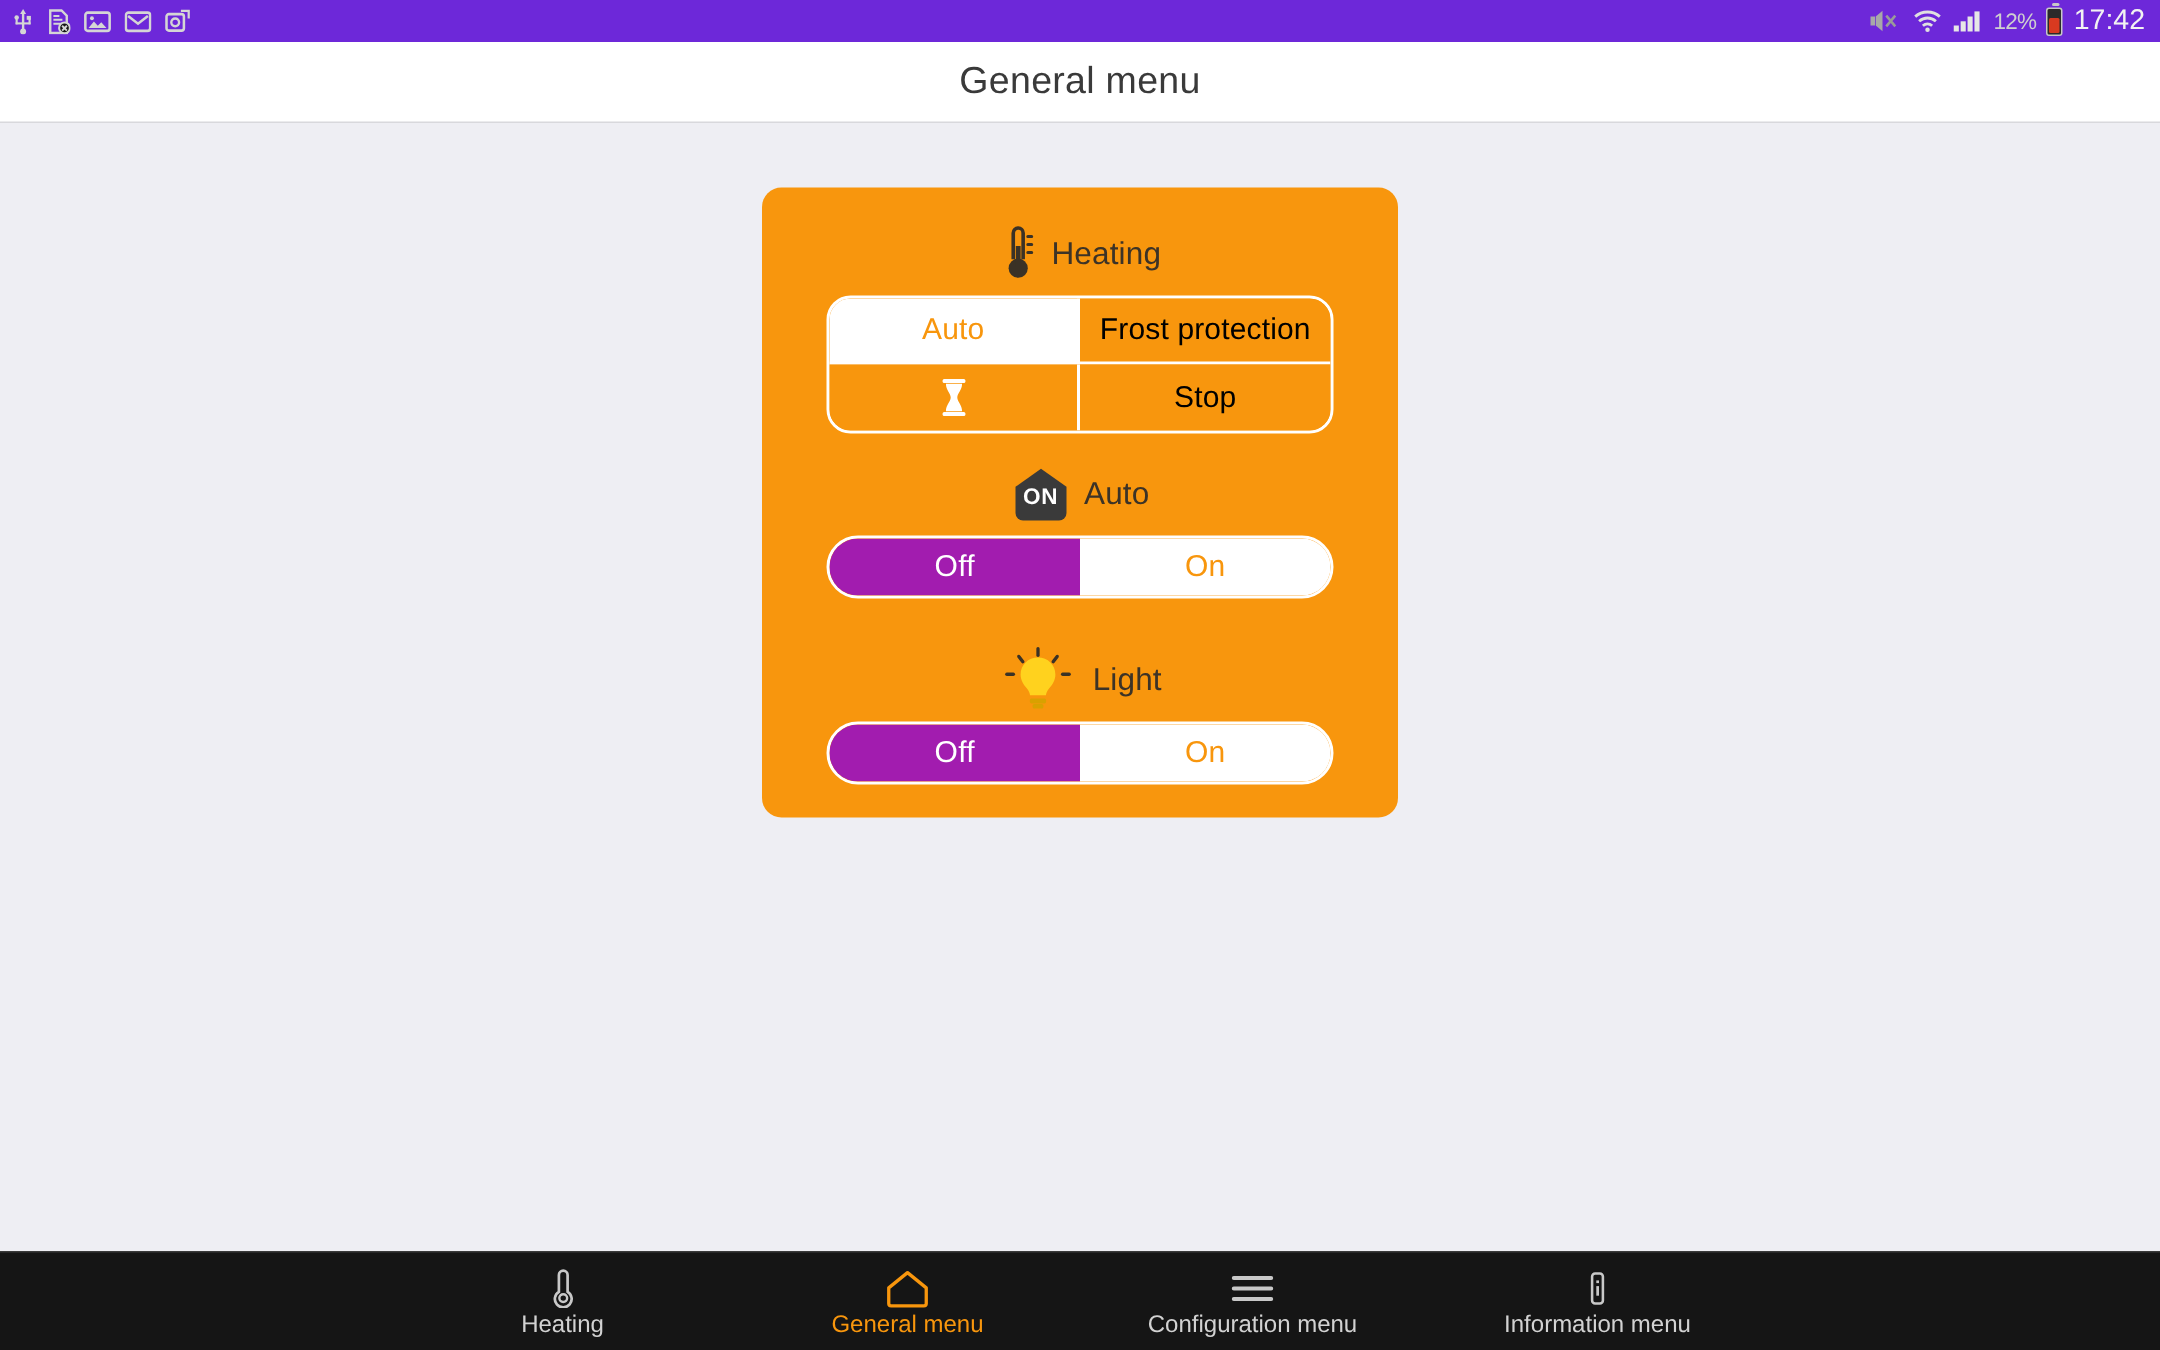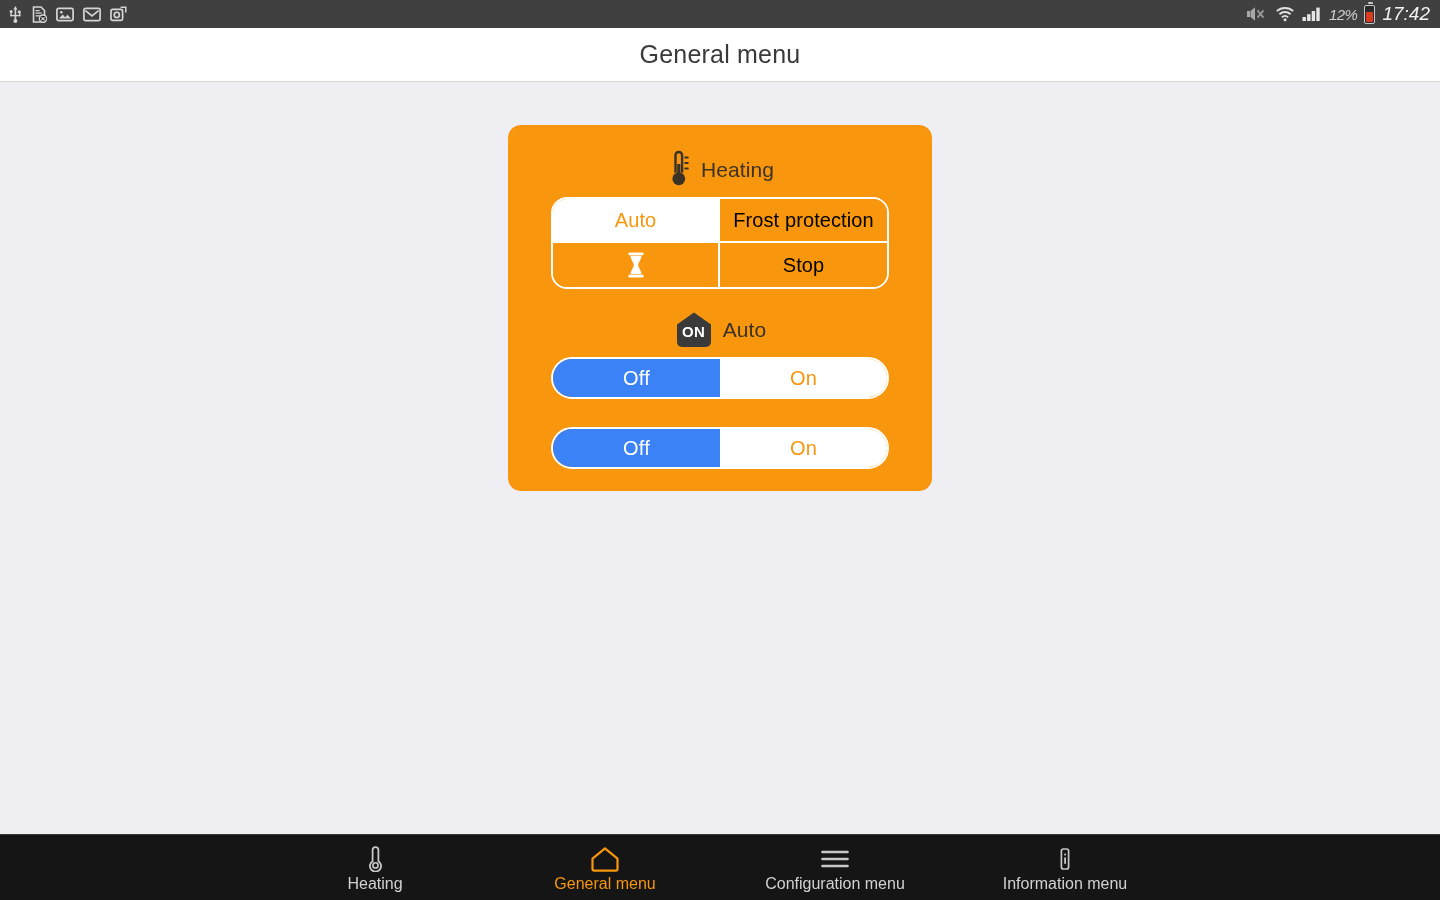--- a/index.html
+++ b/index.html
@@ -11,25 +11,24 @@
     overflow: hidden;
   }
   #app {
     position: relative;
     width: 1440px; height: 900px;
     display: flex; flex-direction: column;
   }
 
   
   .statusbar {
-    height: 28px; background: #404040;
+    height: 28px; background: #6d28d9;
     display: flex; 
     padding: 0 10px 0 8px; flex: none;
     color: #e8e8e8;
-    font-style: italic;
   }
   .sb-left { display: flex; align-items: center; gap: 9px; }
   .sb-right { margin-left: auto; display: flex; align-items: center; gap: 7px; }
   .sb-ico { display: block; }
   .sb-pct {
     font-size: 15px; letter-spacing: -0.5px; color: #cfcfcf;
     font-family: "Liberation Sans", sans-serif;
   }
   .sb-clock {
     font-size: 19px; color: #f2f2f2; letter-spacing: 0px;
@@ -102,21 +101,21 @@
   .cell.sel { background: #ffffff; color: #f8960d; }
 
   
   .pill {
     width: 338px; height: 42px;
     border: 2px solid #ffffff; border-radius: 21px;
     overflow: hidden; display: flex; background: #f8960d;
   }
   .pill-opt {
     flex: 1 1 50%; display: flex; align-items: center; justify-content: center;
-    font-size: 20px; color: #ffffff; background: #3b82f6;
+    font-size: 20px; color: #ffffff; background: #a21caf;
     cursor: pointer; user-select: none; letter-spacing: 0.2px;
   }
   .pill-opt.sel { background: #ffffff; color: #f8960d; }
 
   .gap-s { height: 14px; }
 
   
   .navbar {
     height: 66px; background: #151515; flex: none;
     border-top: 1px solid #3a3a3a;
@@ -271,20 +270,35 @@
           </div>
         </div>
       </div>
 
       <div class="gap-s"></div>
 
 
       <div class="gap-s"></div>
 
       <div class="section">
+        <div class="sec-head">
+          <svg class="ico" width="54" height="48" viewBox="0 0 54 48">
+            <g stroke="#3a3226" stroke-width="2.2" stroke-linecap="round">
+              <path d="M27 2.5v4.4"></path>
+              <path d="M14.2 7.6l2.7 3.6"></path>
+              <path d="M39.8 7.6l-2.7 3.6"></path>
+              <path d="M6.2 19.5h4.4"></path>
+              <path d="M47.8 19.5h-4.4"></path>
+            </g>
+            <path d="M27 8.4c-6.6 0-11.6 5-11.6 11.2 0 4.2 2.3 7 4.1 9.3 1.3 1.7 2 3 2.2 4.6h10.6c.2-1.6.9-2.9 2.2-4.6 1.8-2.3 4.1-5.1 4.1-9.3C38.6 13.4 33.6 8.4 27 8.4z" fill="#ffd21e"></path>
+            <rect x="21.6" y="35.6" width="10.8" height="3.4" rx="1.1" fill="#d9a100"></rect>
+            <rect x="23.4" y="39.4" width="7.2" height="3" rx="1.1" fill="#d9a100"></rect>
+          </svg>
+          <span class="sec-label">Light</span>
+        </div>
 
         <div class="pill">
           <div class="pill-opt">
             <span>Off</span>
           </div>
           <div class="pill-opt sel">
             <span>On</span>
           </div>
         </div>
       </div>

